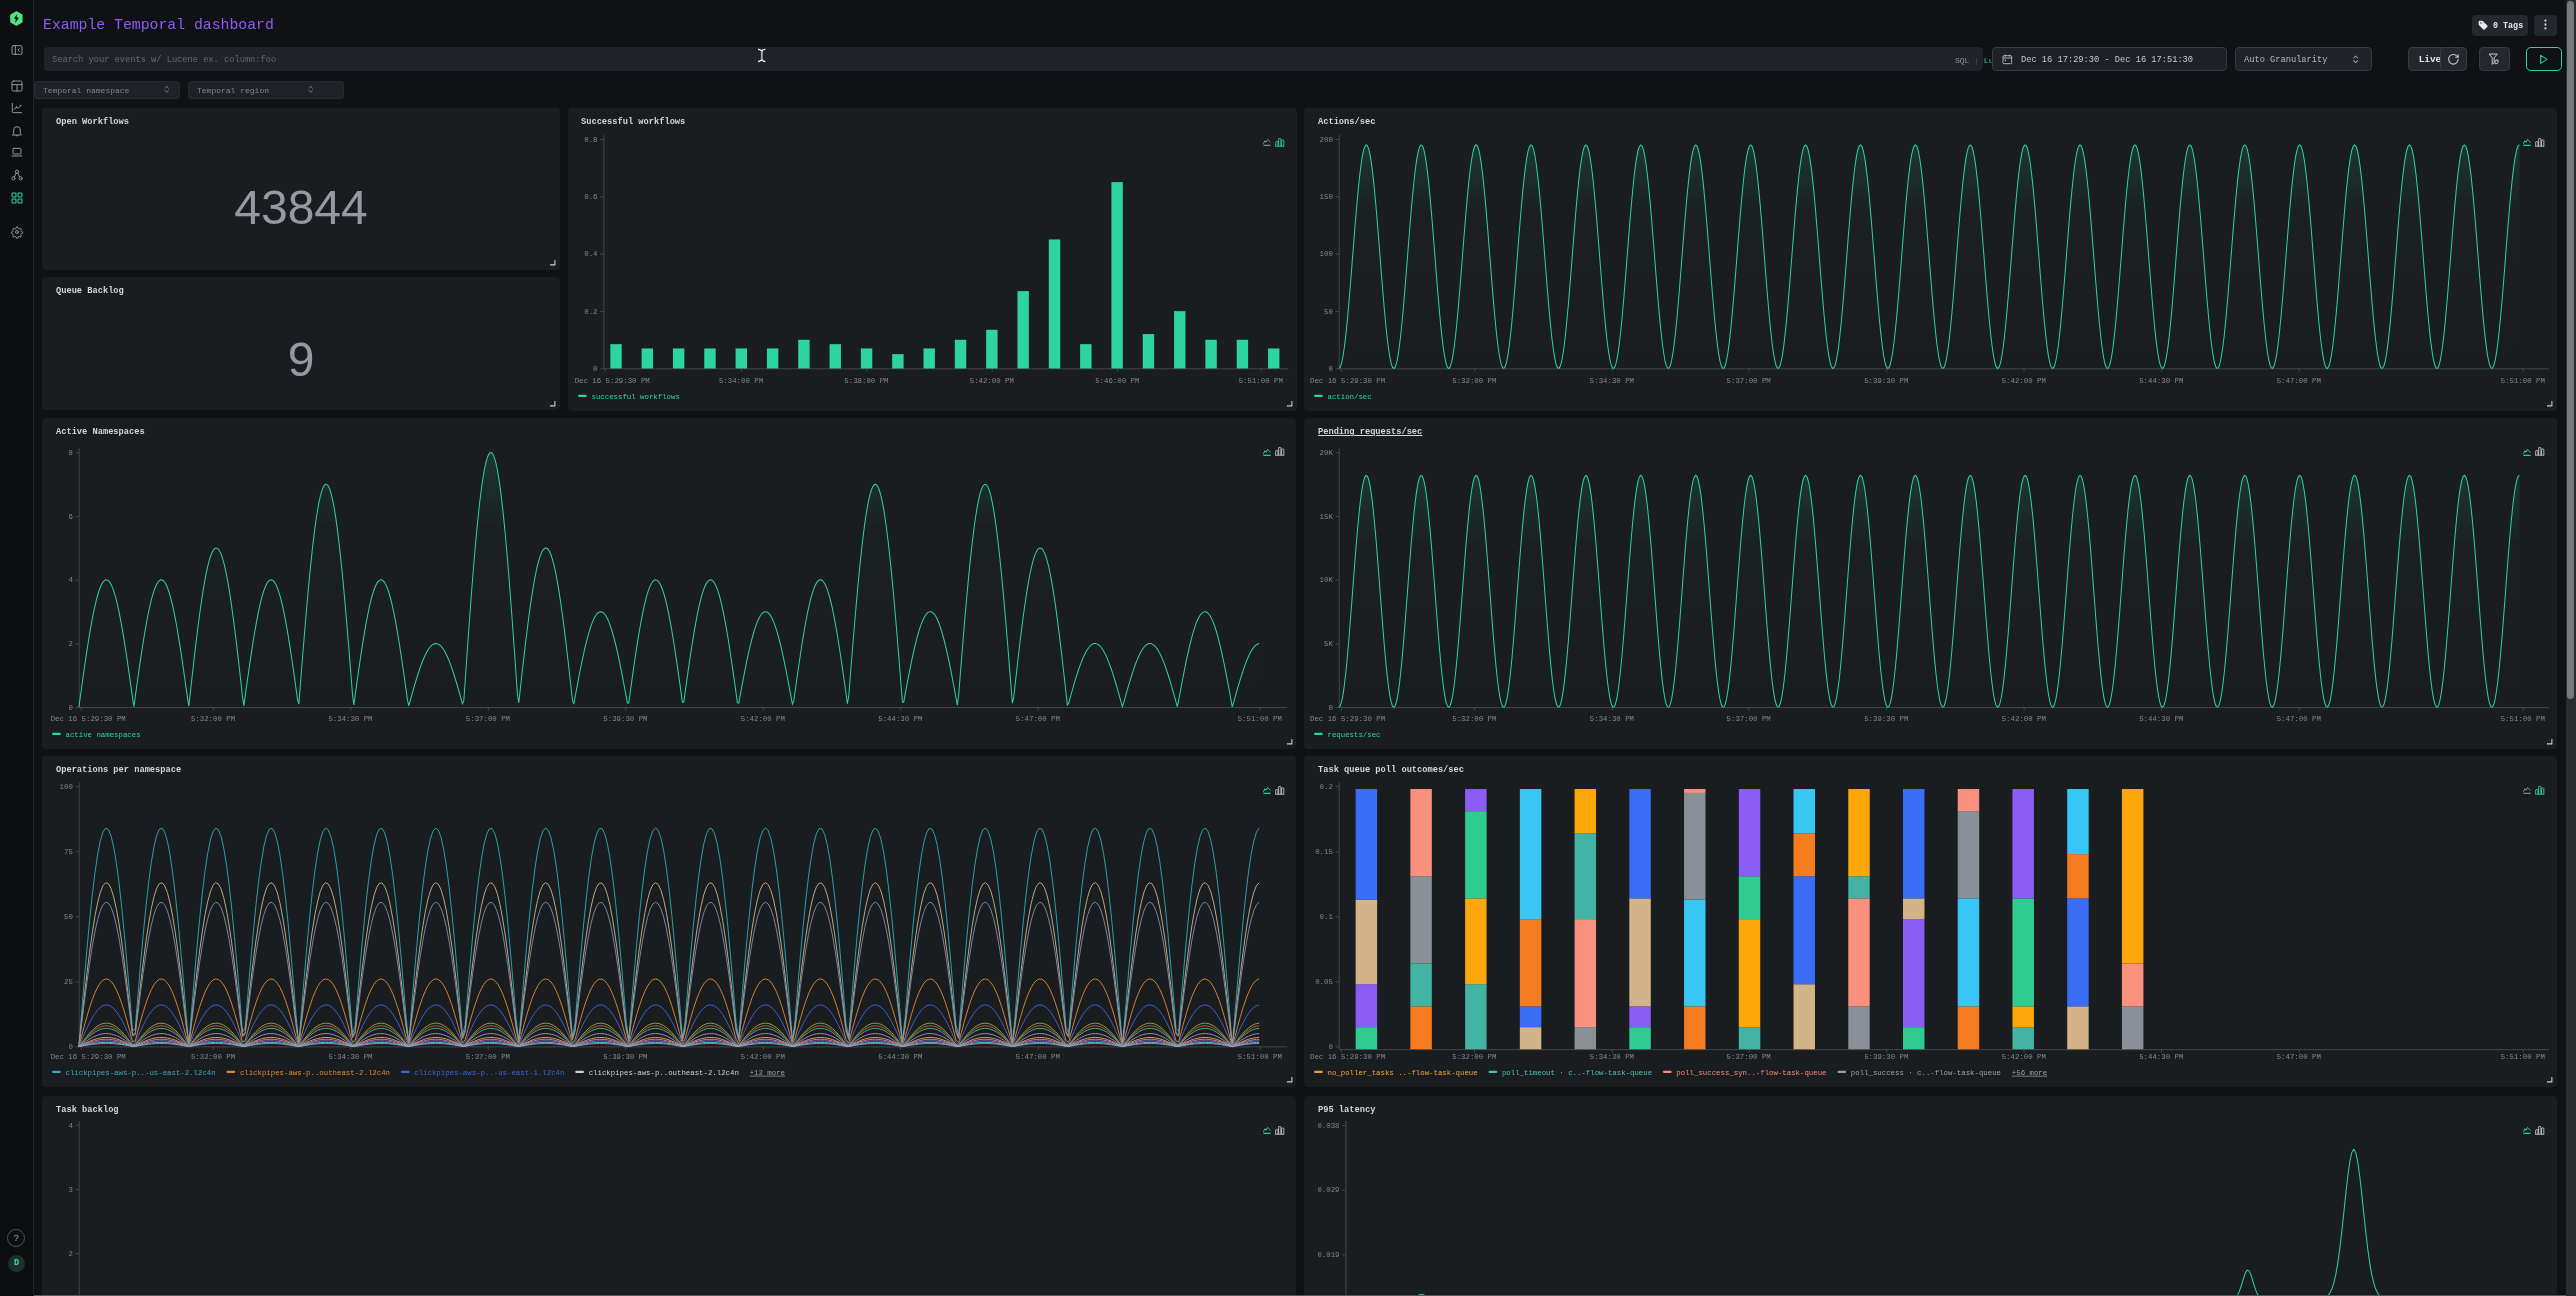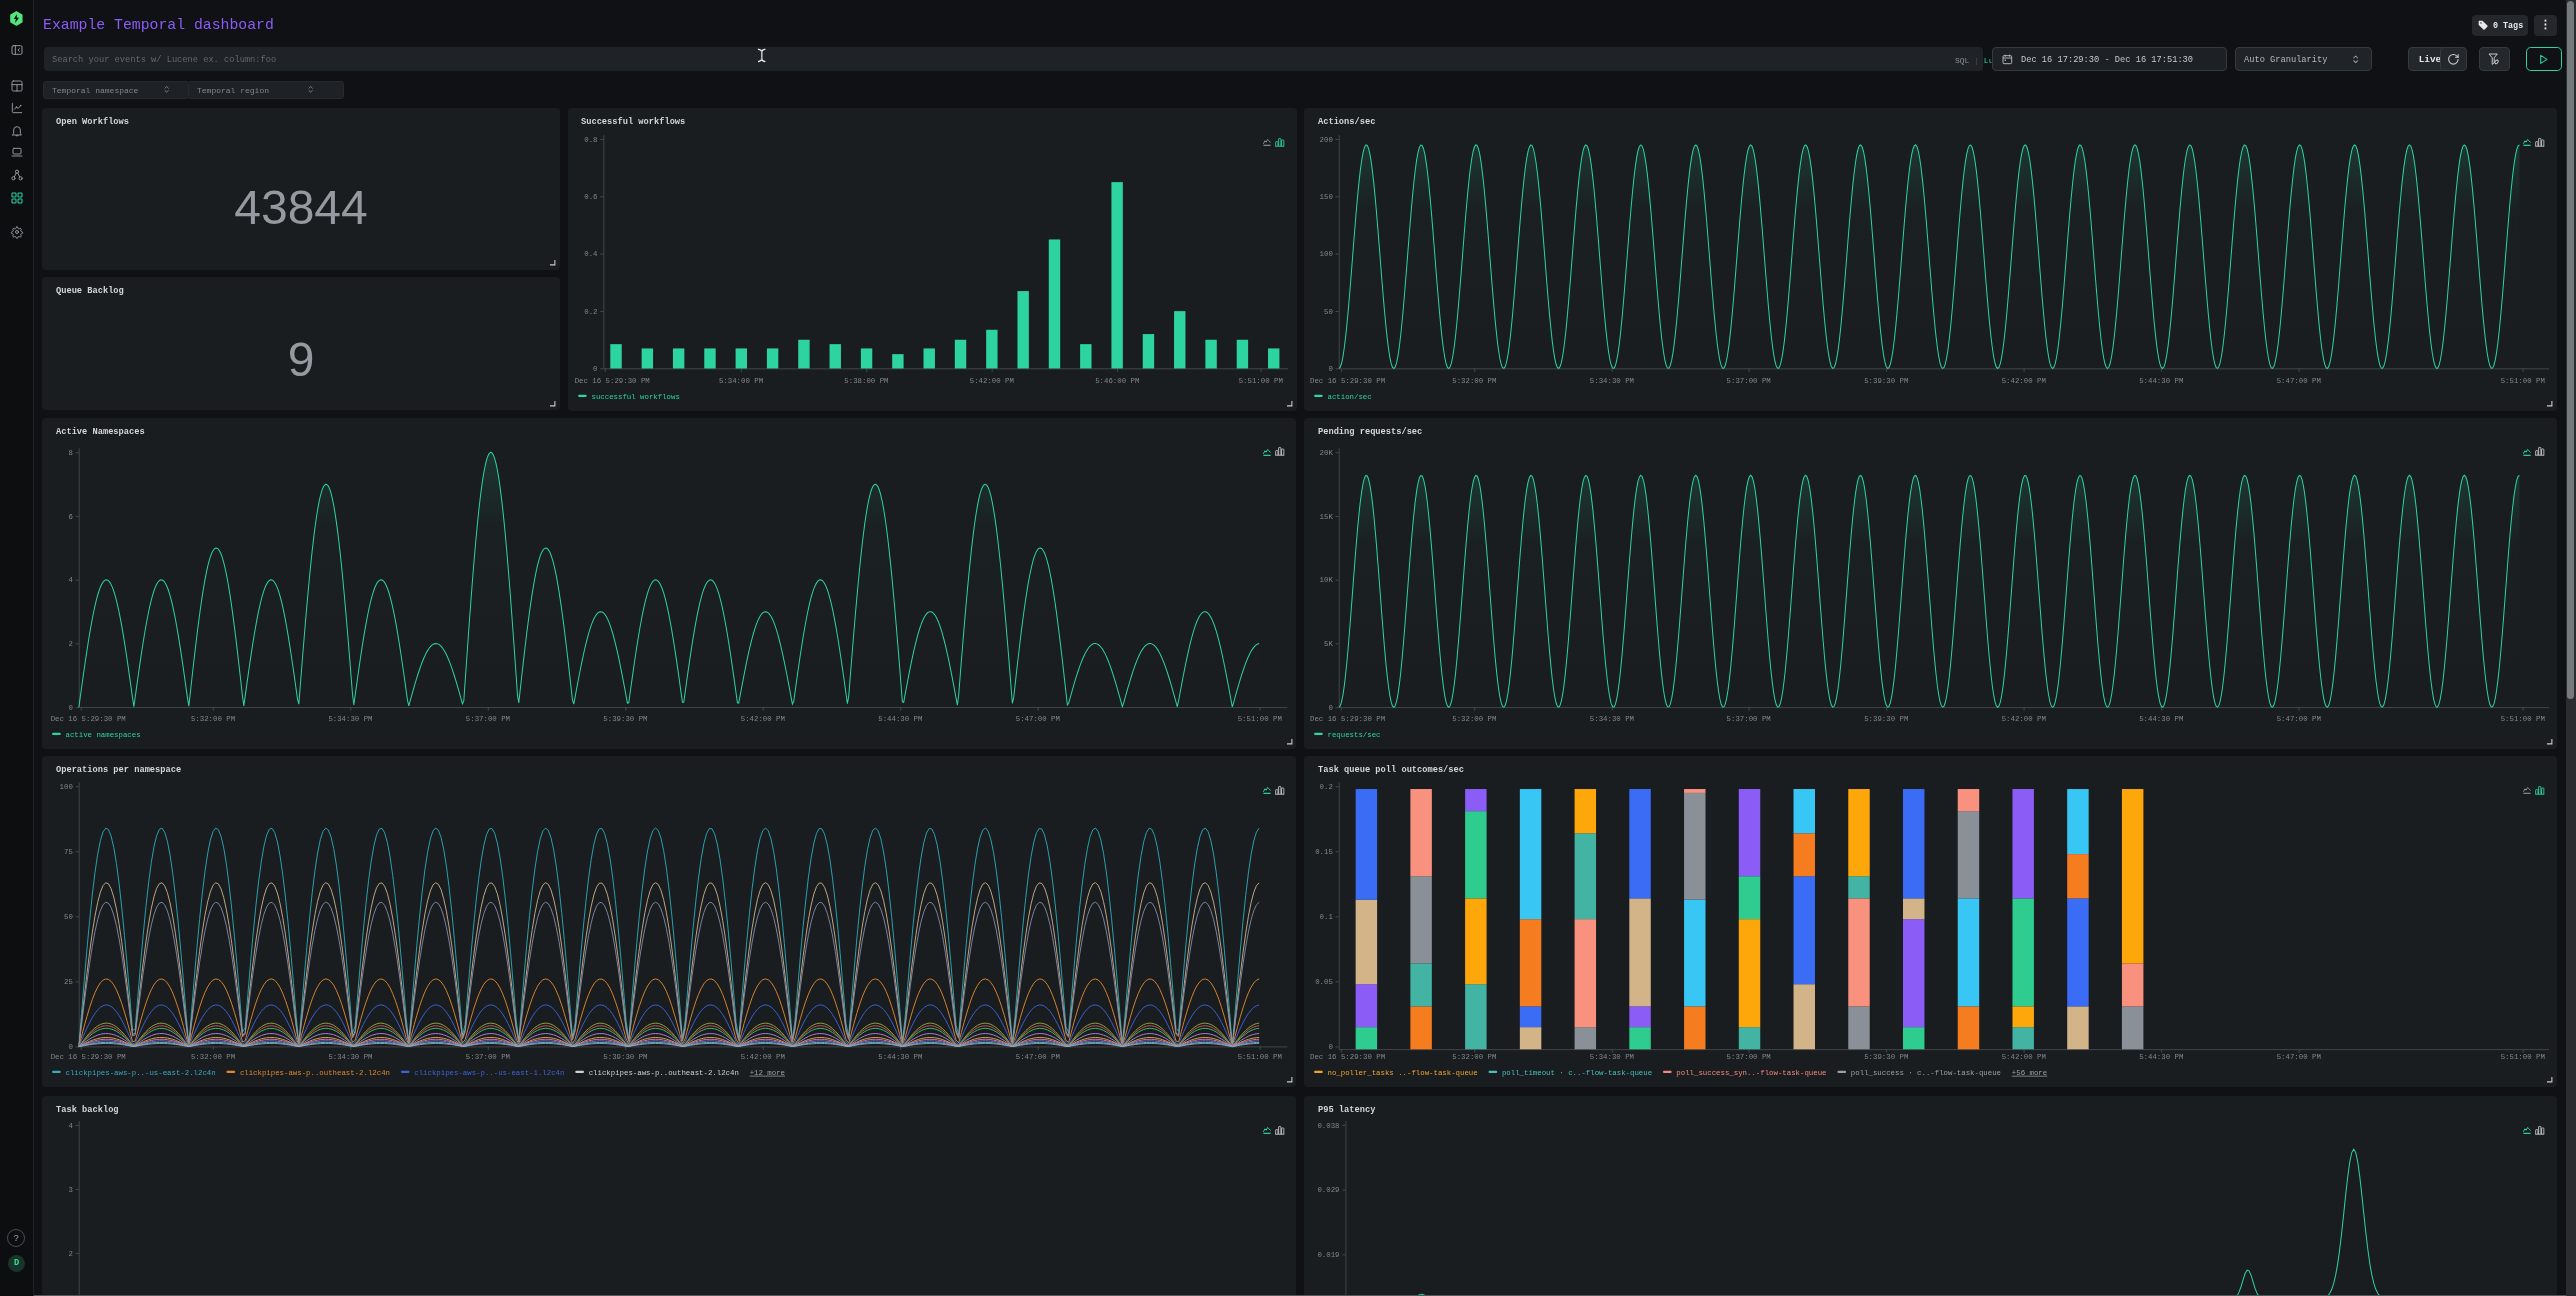--- a/index.html
+++ b/index.html
@@ -97,21 +97,21 @@
   </svg>
 <div class="btn" style="left:2479px;top:47px;width:31px;height:24px;"></div>
 <svg class="abs" style="left:2488px;top:53px" width="12" height="12" viewBox="0 0 18 18" fill="none" stroke="#c9ccd0" stroke-width="1.5" stroke-linejoin="round">
     <path d="M1.5 1.5h12.4l-4.6 5.6v7.5l-3.0 2.4V7.1Z"></path>
     <ellipse cx="12.8" cy="13.3" rx="2.1" ry="3.1" transform="rotate(38 12.8 13.3)"></ellipse>
   </svg>
 <div class="abs" style="left:2526px;top:47px;width:36px;height:24px;border:1px solid #2dd4a0;border-radius:4.7px;"></div>
 <svg class="abs" style="left:2539px;top:54px" width="9.4" height="10.7" viewBox="0 0 14 16" fill="none" stroke="#2dd4a0" stroke-width="1.6" stroke-linejoin="round">
     <path d="M2.5 2 12 8 2.5 14Z"></path>
   </svg>
-<div class="chip" style="left:43px;top:81px;width:146px;height:18px;">Temporal namespace</div>
+<div class="chip" style="left:34px;top:81px;width:146px;height:18px;">Temporal namespace</div>
 <div class="chip" style="left:188px;top:81px;width:156px;height:18px;">Temporal region</div>
 <svg class="abs" style="left:162px;top:84px" width="9.4" height="10.7" viewBox="0 0 14 16" fill="none" stroke="#82878d" stroke-width="1.4" stroke-linecap="round" stroke-linejoin="round">
     <path d="M4.5 6.2 7 3.7l2.5 2.5M4.5 9.8 7 12.3l2.5-2.5"></path>
   </svg>
 <svg class="abs" style="left:306px;top:84px" width="9.4" height="10.7" viewBox="0 0 14 16" fill="none" stroke="#82878d" stroke-width="1.4" stroke-linecap="round" stroke-linejoin="round">
     <path d="M4.5 6.2 7 3.7l2.5 2.5M4.5 9.8 7 12.3l2.5-2.5"></path>
   </svg>
 <div class="panel" style="left:42px;top:108px;width:518px;height:162px;"></div>
 <div class="ptitle" style="left:56px;top:117px;">Open Workflows</div>
 <svg class="abs" style="left:549px;top:259px" width="6.7" height="6.7" viewBox="0 0 10 10" fill="none" stroke="#c9ccd0" stroke-width="1.6">
@@ -131,21 +131,21 @@
 <div class="ptitle" style="left:1318px;top:117px;">Actions/sec</div>
 <svg class="abs" style="left:2546px;top:400px" width="6.7" height="6.7" viewBox="0 0 10 10" fill="none" stroke="#c9ccd0" stroke-width="1.6">
     <path d="M8.8 1.5v7.3H1.5"></path>
   </svg>
 <div class="panel" style="left:42px;top:418px;width:1254px;height:331px;"></div>
 <div class="ptitle" style="left:56px;top:427px;">Active Namespaces</div>
 <svg class="abs" style="left:1286px;top:738px" width="6.7" height="6.7" viewBox="0 0 10 10" fill="none" stroke="#c9ccd0" stroke-width="1.6">
     <path d="M8.8 1.5v7.3H1.5"></path>
   </svg>
 <div class="panel" style="left:1304px;top:418px;width:1253px;height:331px;"></div>
-<div class="ptitle" style="left:1318px;top:427px;">Pending requests/sec</div>
+<div class="ptitle" style="left:1318px;top:427px;text-decoration:underline;">Pending requests/sec</div>
 <svg class="abs" style="left:2546px;top:738px" width="6.7" height="6.7" viewBox="0 0 10 10" fill="none" stroke="#c9ccd0" stroke-width="1.6">
     <path d="M8.8 1.5v7.3H1.5"></path>
   </svg>
 <div class="panel" style="left:42px;top:756px;width:1254px;height:331px;"></div>
 <div class="ptitle" style="left:56px;top:765px;">Operations per namespace</div>
 <svg class="abs" style="left:1286px;top:1076px" width="6.7" height="6.7" viewBox="0 0 10 10" fill="none" stroke="#c9ccd0" stroke-width="1.6">
     <path d="M8.8 1.5v7.3H1.5"></path>
   </svg>
 <div class="panel" style="left:1304px;top:756px;width:1253px;height:331px;"></div>
 <div class="ptitle" style="left:1318px;top:765px;">Task queue poll outcomes/sec</div>

